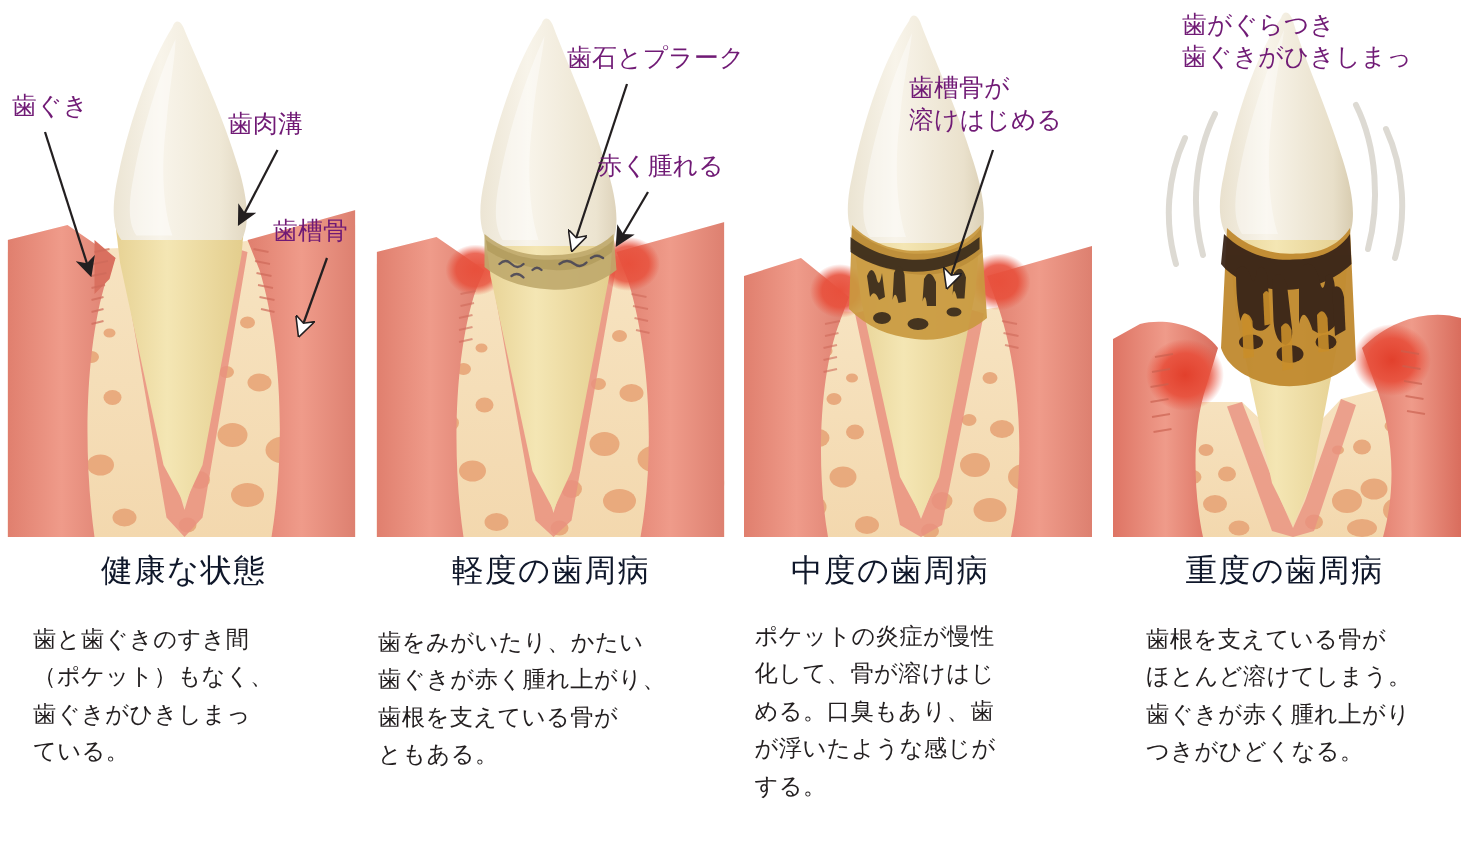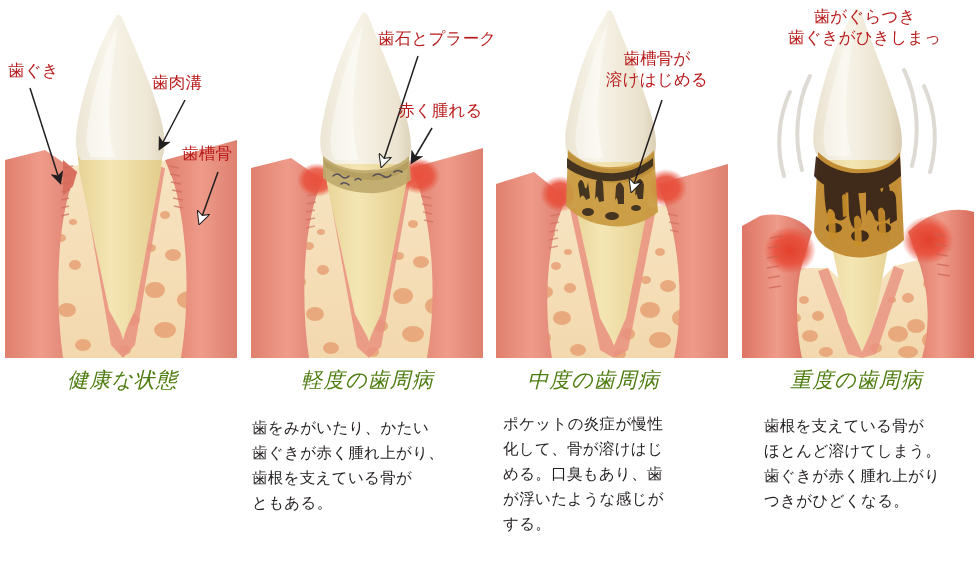--- a/index.html
+++ b/index.html
@@ -13,43 +13,41 @@
   
   .panels{position:absolute;left:0;top:0;width:978px;height:358px;}
   .panel{position:absolute;top:0;height:358px;width:232px;overflow:hidden;}
   .p1{left:5px}.p2{left:251px}.p3{left:496px}.p4{left:742px}
   .panel svg{display:block;width:232px;height:358px;}
 
   
   .titles{position:absolute;left:0;top:360px;width:978px;height:44px;}
   .title{
     position:absolute;top:0;width:245px;text-align:center;
-    font-size:21px;line-height:40px;letter-spacing:1px;color:#4d7c0f;
+    font-size:21px;line-height:40px;letter-spacing:1px;color:#0f172a;
     font-family:"DejaVu Sans","Liberation Sans",sans-serif;
-    font-style:italic;
   }
   .t1{left:0}.t2{left:245px}.t3{left:471px}.t4{left:734px}
 
   
   .descs{position:absolute;left:0;top:414px;width:978px;height:150px;}
   .desc{
     position:absolute;top:0;width:224px;
     font-size:15.5px;line-height:25px;color:#231f20;
     text-align:left;letter-spacing:0.3px;
     font-family:"DejaVu Sans","Liberation Sans",sans-serif;
   }
   .d1{left:22px}.d2{left:252px;top:2px}.d3{left:503px;top:-2px}.d4{left:764px}
   .desc div{white-space:nowrap;}
 
   
   .lbl{
-    position:absolute;font-size:16.5px;line-height:21px;color:#b91c1c;
+    position:absolute;font-size:16.5px;line-height:21px;color:#701a75;
     white-space:nowrap;letter-spacing:0.2px;
     font-family:"DejaVu Sans","Liberation Sans",sans-serif;
-    text-align:center;
   }
   .lbl div{white-space:nowrap;}
   .l-gum{left:8px;top:60px}
   .l-sulcus{left:152px;top:72px}
   .l-bone{left:182px;top:143px}
   .l-tartar{left:378px;top:28px}
   .l-swell{left:398px;top:100px}
   .l-resorb{left:606px;top:48px}
   .l-mobile{left:788px;top:6px}
 
@@ -509,20 +507,26 @@
   </div>
 
   <div class="titles">
     <div class="title t1">健康な状態</div>
     <div class="title t2">軽度の歯周病</div>
     <div class="title t3">中度の歯周病</div>
     <div class="title t4">重度の歯周病</div>
   </div>
 
   <div class="descs">
+    <div class="desc d1">
+      <div>歯と歯ぐきのすき間</div>
+      <div>（ポケット）もなく、</div>
+      <div>歯ぐきがひきしまっ</div>
+      <div>ている。</div>
+    </div>
     <div class="desc d2">
       <div>歯をみがいたり、かたい</div>
       <div>歯ぐきが赤く腫れ上がり、</div>
       <div>歯根を支えている骨が</div>
       <div>ともある。</div>
     </div>
     <div class="desc d3">
       <div>ポケットの炎症が慢性</div>
       <div>化して、骨が溶けはじ</div>
       <div>める。口臭もあり、歯</div>

